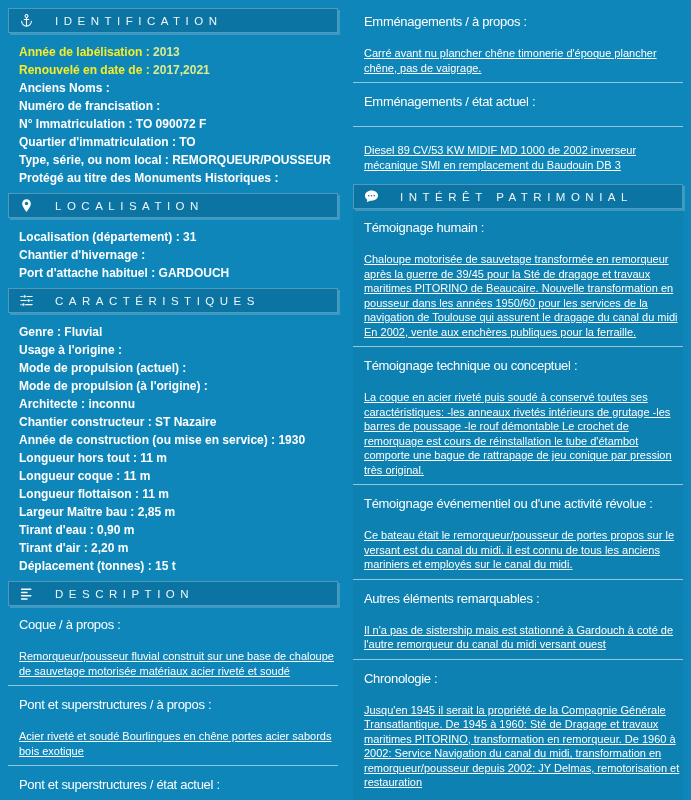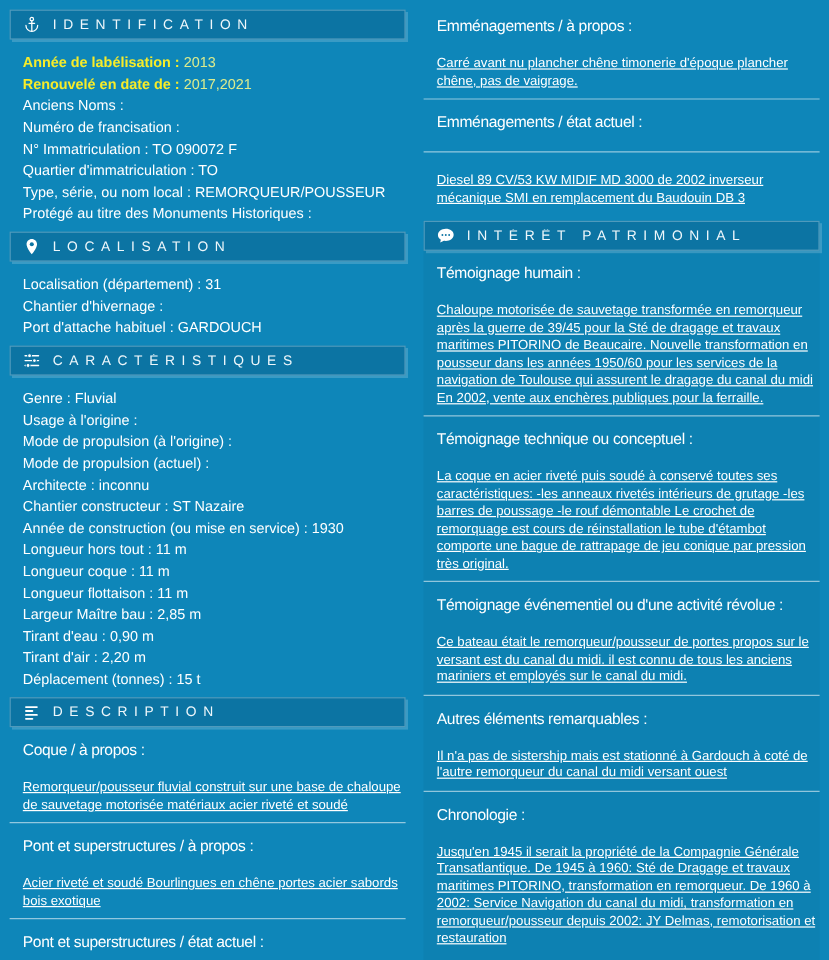--- a/index.html
+++ b/index.html
@@ -8,37 +8,37 @@
     background:#0e86b9;
     font-family:"Liberation Sans", sans-serif;
     color:#ffffff;
     -webkit-font-smoothing:antialiased;
   }
   .page { display:flex; gap:15px; padding:8px 8px 0 8px; box-sizing:border-box; width:691px; }
   .col { flex:1; min-width:0; }
 
   
   .section-header {
-    display:flex; align-items:center; gap:10px;
+    display:flex; align-items:center; gap:21px;
     background:#0c74a3;
     border:1px solid rgba(255,255,255,0.28);
     box-shadow:2px 2px 0 rgba(255,255,255,0.18);
     height:25px; padding:0 10px; box-sizing:border-box;
     margin:0 0 10px 0;
   }
   .section-header .htitle {
     font-size:11.5px; letter-spacing:5.5px; color:#eef7fb;
     white-space:nowrap; overflow:hidden;
   }
   .hicon { display:flex; align-items:center; flex:0 0 auto; }
   section { margin-bottom:6px; }
 
   
   .row { margin:0; padding-left:11px; font-size:12px; line-height:18px; white-space:nowrap; }
-  .row .lbl, .row .val { color:#ffffff; }
+  .row .lbl, .row .val { color:#ffffff;font-weight:bold; }
   .row.highlight .lbl { color:#f7ec29; font-weight:bold; }
   .row.highlight .val { color:#dcec8d; }
 
   
   .sub-h { font-weight:normal; font-size:13px; letter-spacing:-0.3px; line-height:17px;
            margin:10px 0 6px 0; padding-left:11px; color:#ffffff; }
   .col > .sub:first-child .sub-h { margin-top:5px; }
   .sub-b { font-size:11px; line-height:14.5px; margin:16px 0 7px 0; padding-left:11px; color:#ffffff;text-decoration:underline; }
   .divider { border-bottom:1px solid rgba(255,255,255,0.55); height:0; }
 
@@ -104,22 +104,22 @@
                 <circle cx="9" cy="5.5" r="2.6"></circle>
                 <circle cx="15.5" cy="12" r="2.6"></circle>
                 <circle cx="7" cy="18.5" r="2.6"></circle>
               </g>
             </svg>
         </span>
         <span class="htitle">CARACTÉRISTIQUES</span>
       </div>
       <p class="row"><span class="lbl">Genre :</span> <span class="val">Fluvial</span></p>
       <p class="row"><span class="lbl">Usage à l'origine :</span> <span class="val"></span></p>
+      <p class="row"><span class="lbl">Mode de propulsion (actuel) :</span> <span class="val"></span></p>
       <p class="row"><span class="lbl">Mode de propulsion (à l'origine) :</span> <span class="val"></span></p>
-      <p class="row"><span class="lbl">Mode de propulsion (actuel) :</span> <span class="val"></span></p>
       <p class="row"><span class="lbl">Architecte :</span> <span class="val">inconnu</span></p>
       <p class="row"><span class="lbl">Chantier constructeur :</span> <span class="val">ST Nazaire</span></p>
       <p class="row"><span class="lbl">Année de construction (ou mise en service) :</span> <span class="val">1930</span></p>
       <p class="row"><span class="lbl">Longueur hors tout :</span> <span class="val">11 m</span></p>
       <p class="row"><span class="lbl">Longueur coque :</span> <span class="val">11 m</span></p>
       <p class="row"><span class="lbl">Longueur flottaison :</span> <span class="val">11 m</span></p>
       <p class="row"><span class="lbl">Largeur Maître bau :</span> <span class="val">2,85 m</span></p>
       <p class="row"><span class="lbl">Tirant d'eau :</span> <span class="val">0,90 m</span></p>
       <p class="row"><span class="lbl">Tirant d'air :</span> <span class="val">2,20 m</span></p>
       <p class="row"><span class="lbl">Déplacement (tonnes) :</span> <span class="val">15 t</span></p>
@@ -163,21 +163,21 @@
       <h3 class="sub-h">Emménagements / à propos :</h3>
       <p class="sub-b">Carré avant nu plancher chêne timonerie d'époque plancher chêne, pas de vaigrage.</p>
       <div class="divider"></div>
     </div>
     <div class="sub">
       <h3 class="sub-h">Emménagements / état actuel :</h3>
       <p class="sub-b"></p>
       <div class="divider"></div>
     </div>
     <div class="sub">
-      <p class="sub-b">Diesel 89 CV/53 KW MIDIF MD 3000 de 2002 inverseur mécanique SMI en remplacement du Baudouin DB 3</p>
+      <p class="sub-b">Diesel 89 CV/53 KW MIDIF MD 1000 de 2002 inverseur mécanique SMI en remplacement du Baudouin DB 3</p>
     </div>
 
     <section class="panel">
       <div class="section-header">
         <span class="hicon">
           <svg viewBox="0 0 24 24" width="15" height="15">
               <path d="M12 2.5C6.2 2.5 1.5 6.2 1.5 10.8c0 2.6 1.5 4.9 3.9 6.4L4.5 21l5-2.4c.8.1 1.6.2 2.5.2 5.8 0 10.5-3.7 10.5-8.3S17.8 2.5 12 2.5z" fill="#fff"></path>
               <g fill="#0c74a3">
                 <circle cx="7.5" cy="10.8" r="1.3"></circle>
                 <circle cx="12" cy="10.8" r="1.3"></circle>

